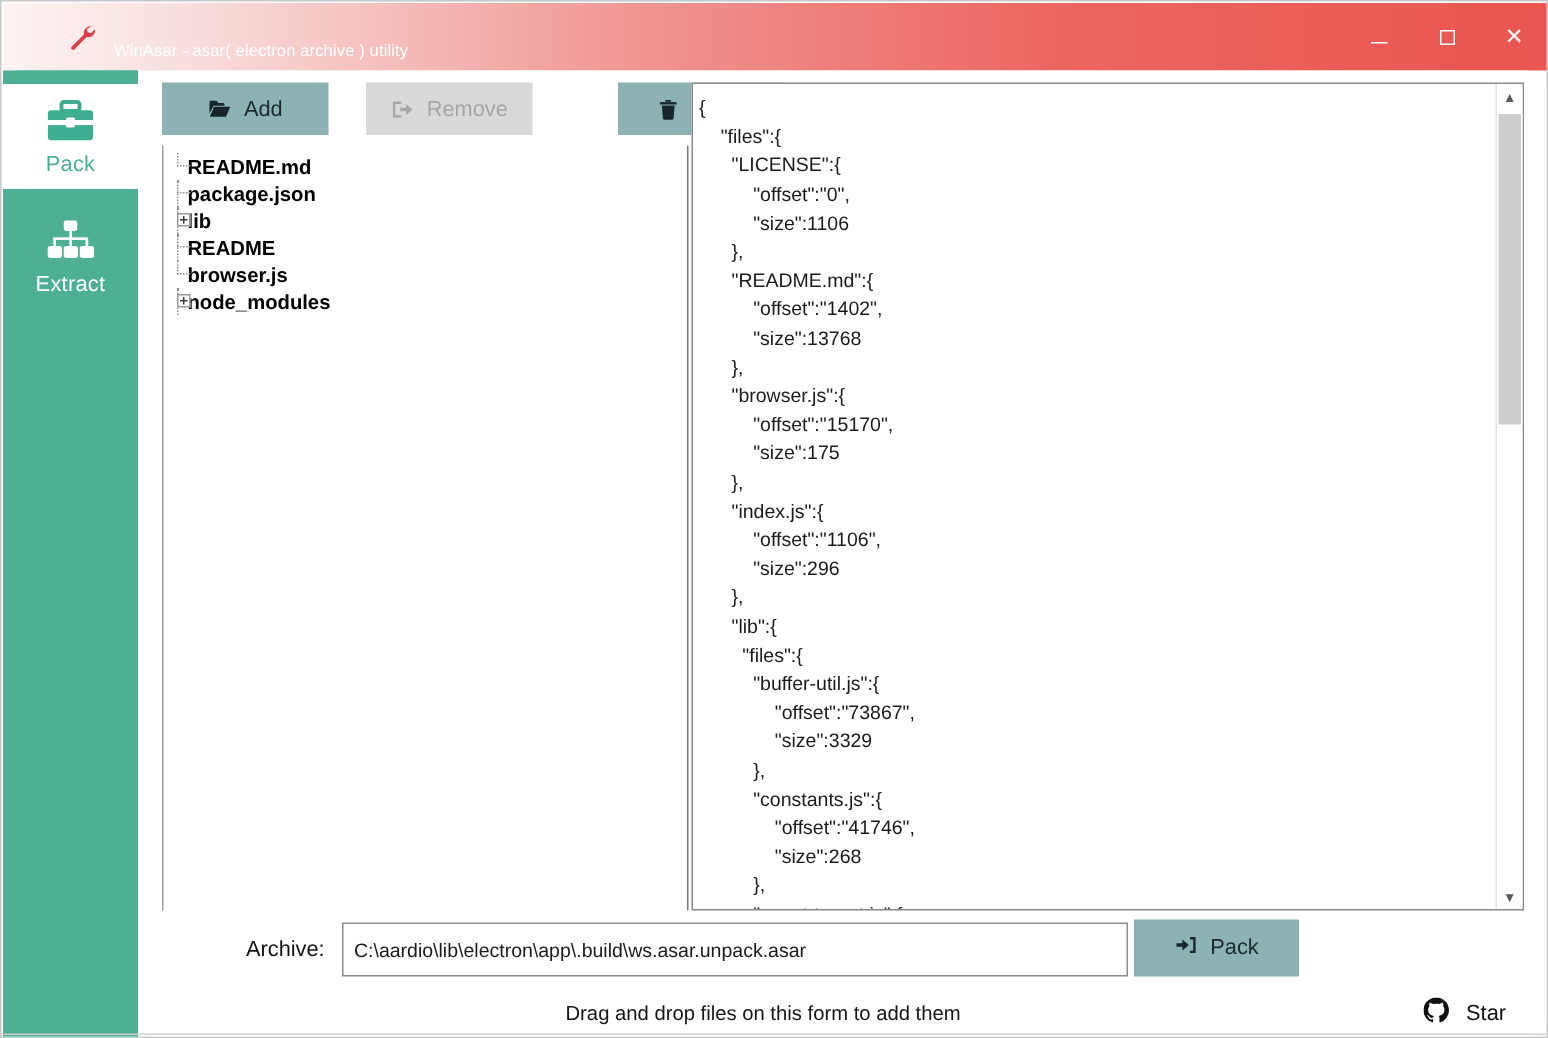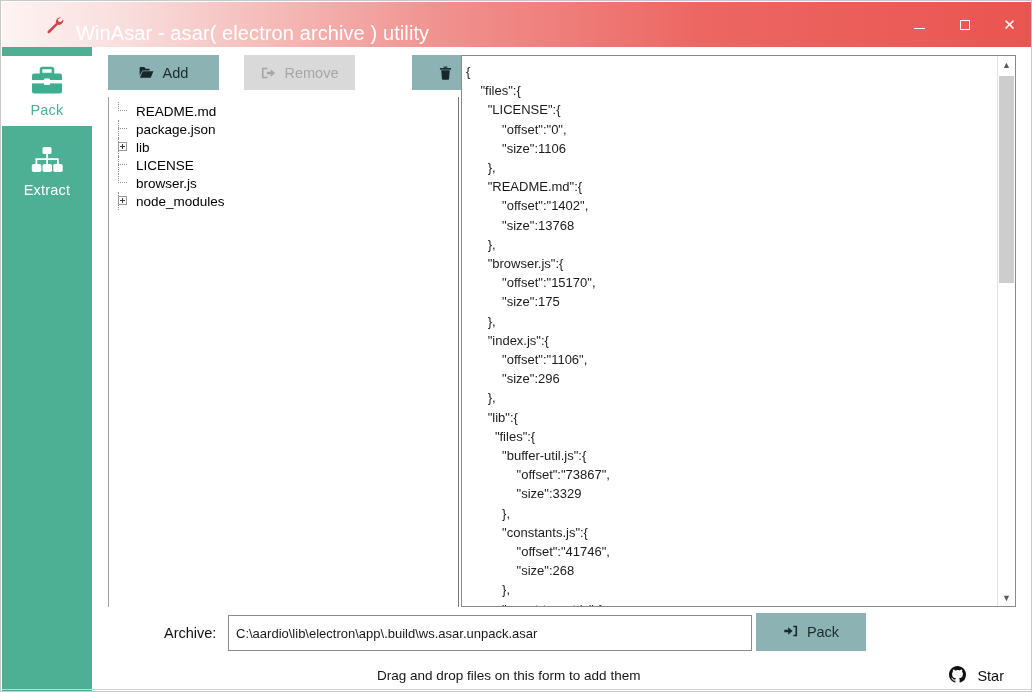--- a/index.html
+++ b/index.html
@@ -34,21 +34,21 @@
     display: flex;
     align-items: center;
   }
   .title-icon {
     margin-left: 42px;
     width: 20px; height: 20px;
     display: flex; align-items: center; justify-content: center;
   }
   .title-text {
     margin-left: 12px;
-    font-size: 20px;
+    font-size: 11px;
     color: #ffffff;
     letter-spacing: .1px;
     white-space: nowrap;
     margin-top: 18px;
   }
   .win-buttons {
     margin-left: auto;
     display: flex;
     align-items: center;
     height: 45px;
@@ -209,21 +209,21 @@
     width: 9px; height: 1px;
     border-top: 1px dotted #8d8d8d;
   }
   .tree-vline {
     position: absolute;
     left: 9px; top: 0;
     width: 1px; height: 18px;
     border-left: 1px dotted #8d8d8d;
   }
   .tree-vline.half { height: 9px; }
-  .tree-label { margin-left: 13px; }
+  .tree-label { margin-left: 2px; font-weight: bold; }
 
   
   .json-panel {
     position: absolute;
     left: 369px; top: 8px;
     width: 555px;
     height: 552px;
     border: 1px solid #8a8a8a;
     background: #ffffff;
     box-sizing: border-box;
@@ -457,21 +457,21 @@
             <i class="tree-vline"></i>
             <i class="tree-plus"></i>
           </span>
         <span class="tree-label">lib</span>
       </div>
       <div class="tree-row">
         <span class="tree-indent">
             <i class="tree-stub"></i>
             <i class="tree-vline"></i>
           </span>
-        <span class="tree-label">LICENSE</span>
+        <span class="tree-label">README</span>
       </div>
       <div class="tree-row">
         <span class="tree-indent">
             <i class="tree-stub"></i>
             <i class="tree-vline half"></i>
           </span>
         <span class="tree-label">browser.js</span>
       </div>
       <div class="tree-row">
         <span class="tree-indent">

